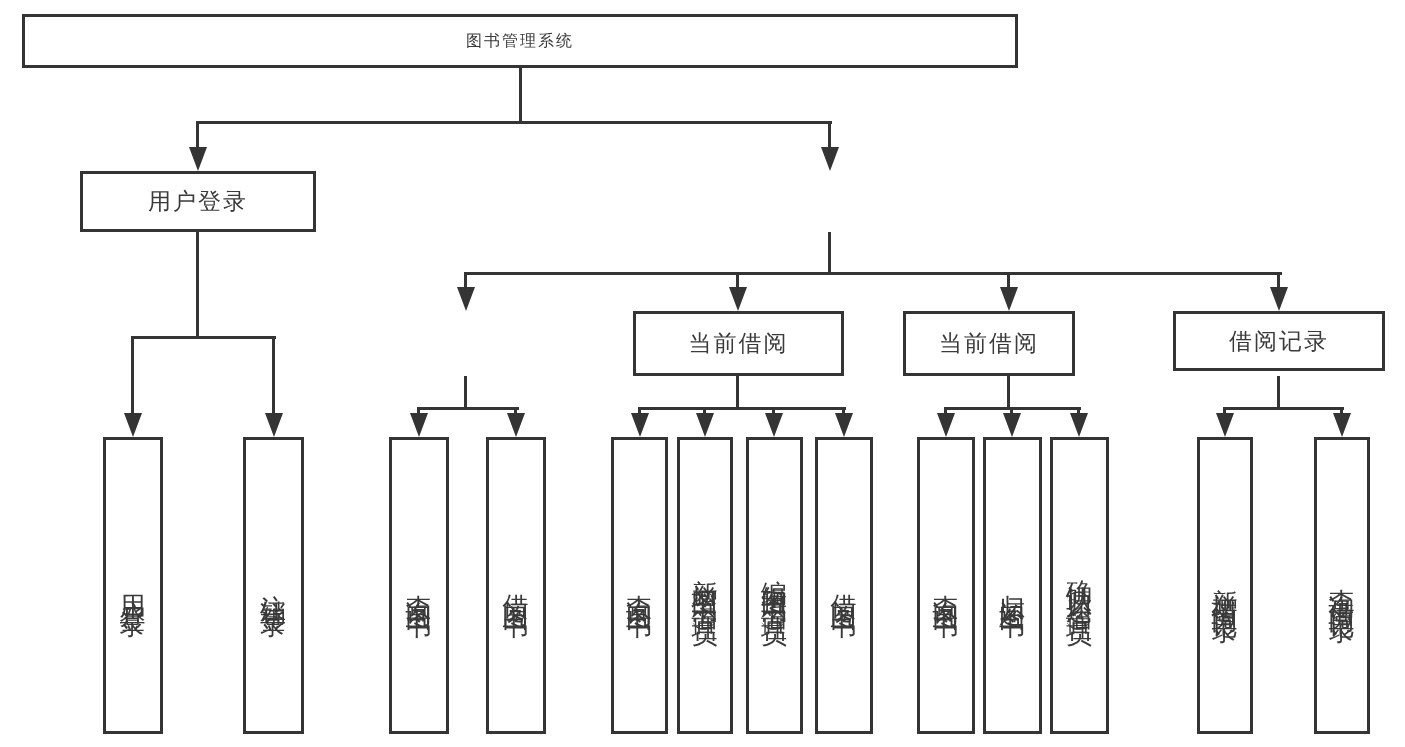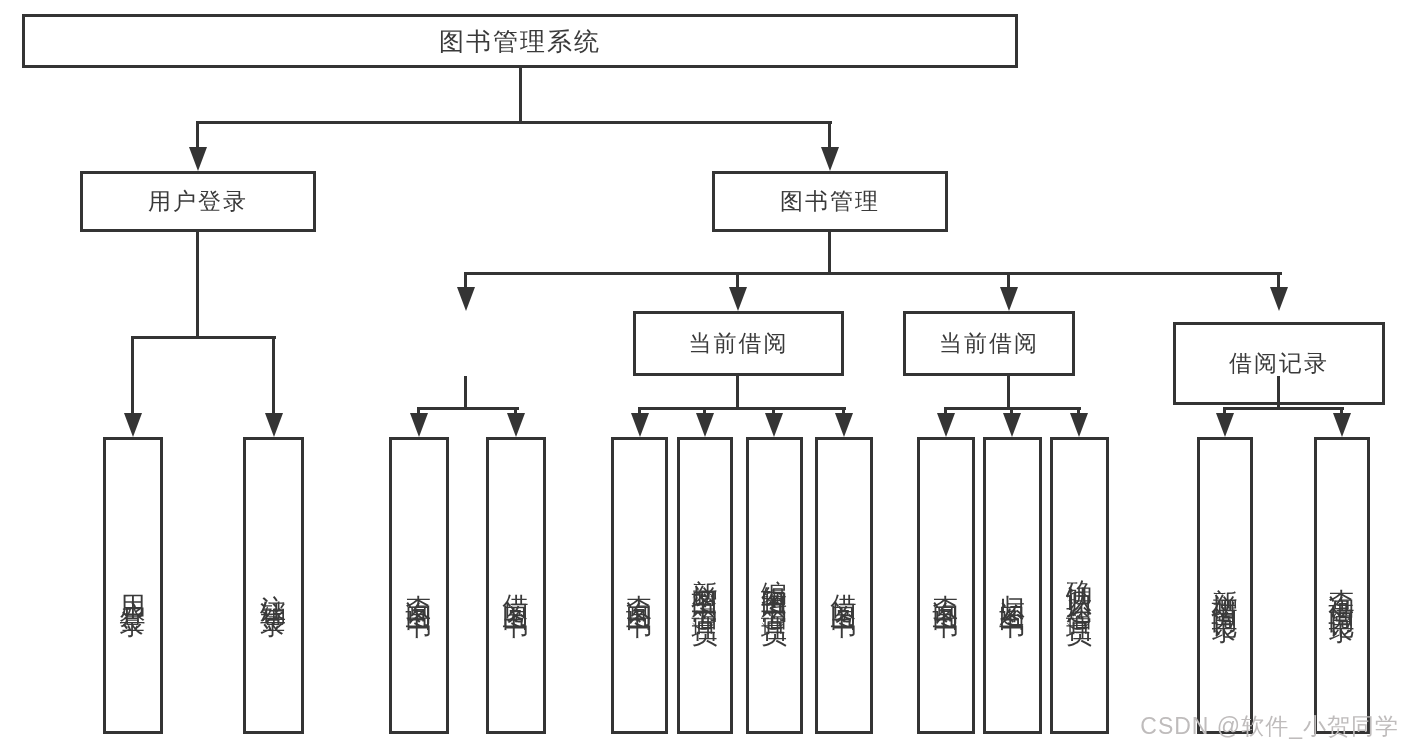--- a/index.html
+++ b/index.html
@@ -16,21 +16,21 @@
     box-sizing: border-box;
     border: 3px solid #343434;
     background: #ffffff;
     color: #3a3a3a;
     display: flex;
     align-items: center;
     justify-content: center;
     text-align: center;
   }
   .h-node { font-size: 23px; letter-spacing: 2px; }
-  .root-node { font-size: 25px; }
+  .root-node { font-size: 16px; }
   .v-node {
     writing-mode: vertical-rl;
     text-orientation: mixed;
     font-size: 26px;
     letter-spacing: 6px;
     line-height: 1;
   }
   .line {
     position: absolute;
     background: #343434;
@@ -55,28 +55,27 @@
 </style>
 </head>
 <body>
 
 <div class="canvas">
 
   <div class="node h-node root-node" style="left:22px; top:14px; width:996px; height:54px">图书管理系统</div>
 
   <div class="node h-node" style="left:80px; top:171px; width:236px; height:61px">用户登录</div>
 
-  <div class="node h-node" style="left:712px; top:171px; width:236px; height:61px">图书管理</div>
 
 
   <div class="node h-node" style="left:633px; top:311px; width:211px; height:65px">当前借阅</div>
 
   <div class="node h-node" style="left:903px; top:311px; width:172px; height:65px">当前借阅</div>
 
-  <div class="node h-node" style="left:1173px; top:322px; width:212px; height:83px">借阅记录</div>
+  <div class="node h-node" style="left:1173px; top:311px; width:212px; height:60px">借阅记录</div>
 
   <div class="node v-node" style="left:103px; top:437px; width:60px; height:297px">用户登录</div>
   <div class="node v-node" style="left:243px; top:437px; width:61px; height:297px">注销登录</div>
 
   <div class="node v-node" style="left:389px; top:437px; width:60px; height:297px">查询图书</div>
   <div class="node v-node" style="left:486px; top:437px; width:60px; height:297px">借阅图书</div>
 
   <div class="node v-node" style="left:611px; top:437px; width:57px; height:297px">查询图书</div>
   <div class="node v-node" style="left:677px; top:437px; width:56px; height:297px">新增图书（管理员）</div>
   <div class="node v-node" style="left:746px; top:437px; width:57px; height:297px">编辑图书（管理员）</div>
@@ -141,15 +140,14 @@
   <div class="line" style="left:1077px; top:407px; width:3px;   height:9px"></div>
   <div class="arrow" style="left:1070px; top:413px"></div>
 
   <div class="line" style="left:1277px; top:376px; width:3px;   height:33px"></div>
   <div class="line" style="left:1223px; top:407px; width:121px; height:3px"></div>
   <div class="line" style="left:1223px; top:407px; width:3px;   height:9px"></div>
   <div class="arrow" style="left:1216px; top:413px"></div>
   <div class="line" style="left:1340px; top:407px; width:3px;   height:9px"></div>
   <div class="arrow" style="left:1333px; top:413px"></div>
 
-  <div class="watermark">CSDN @软件_小贺同学</div>
 
 </div>
 
 </body></html>

